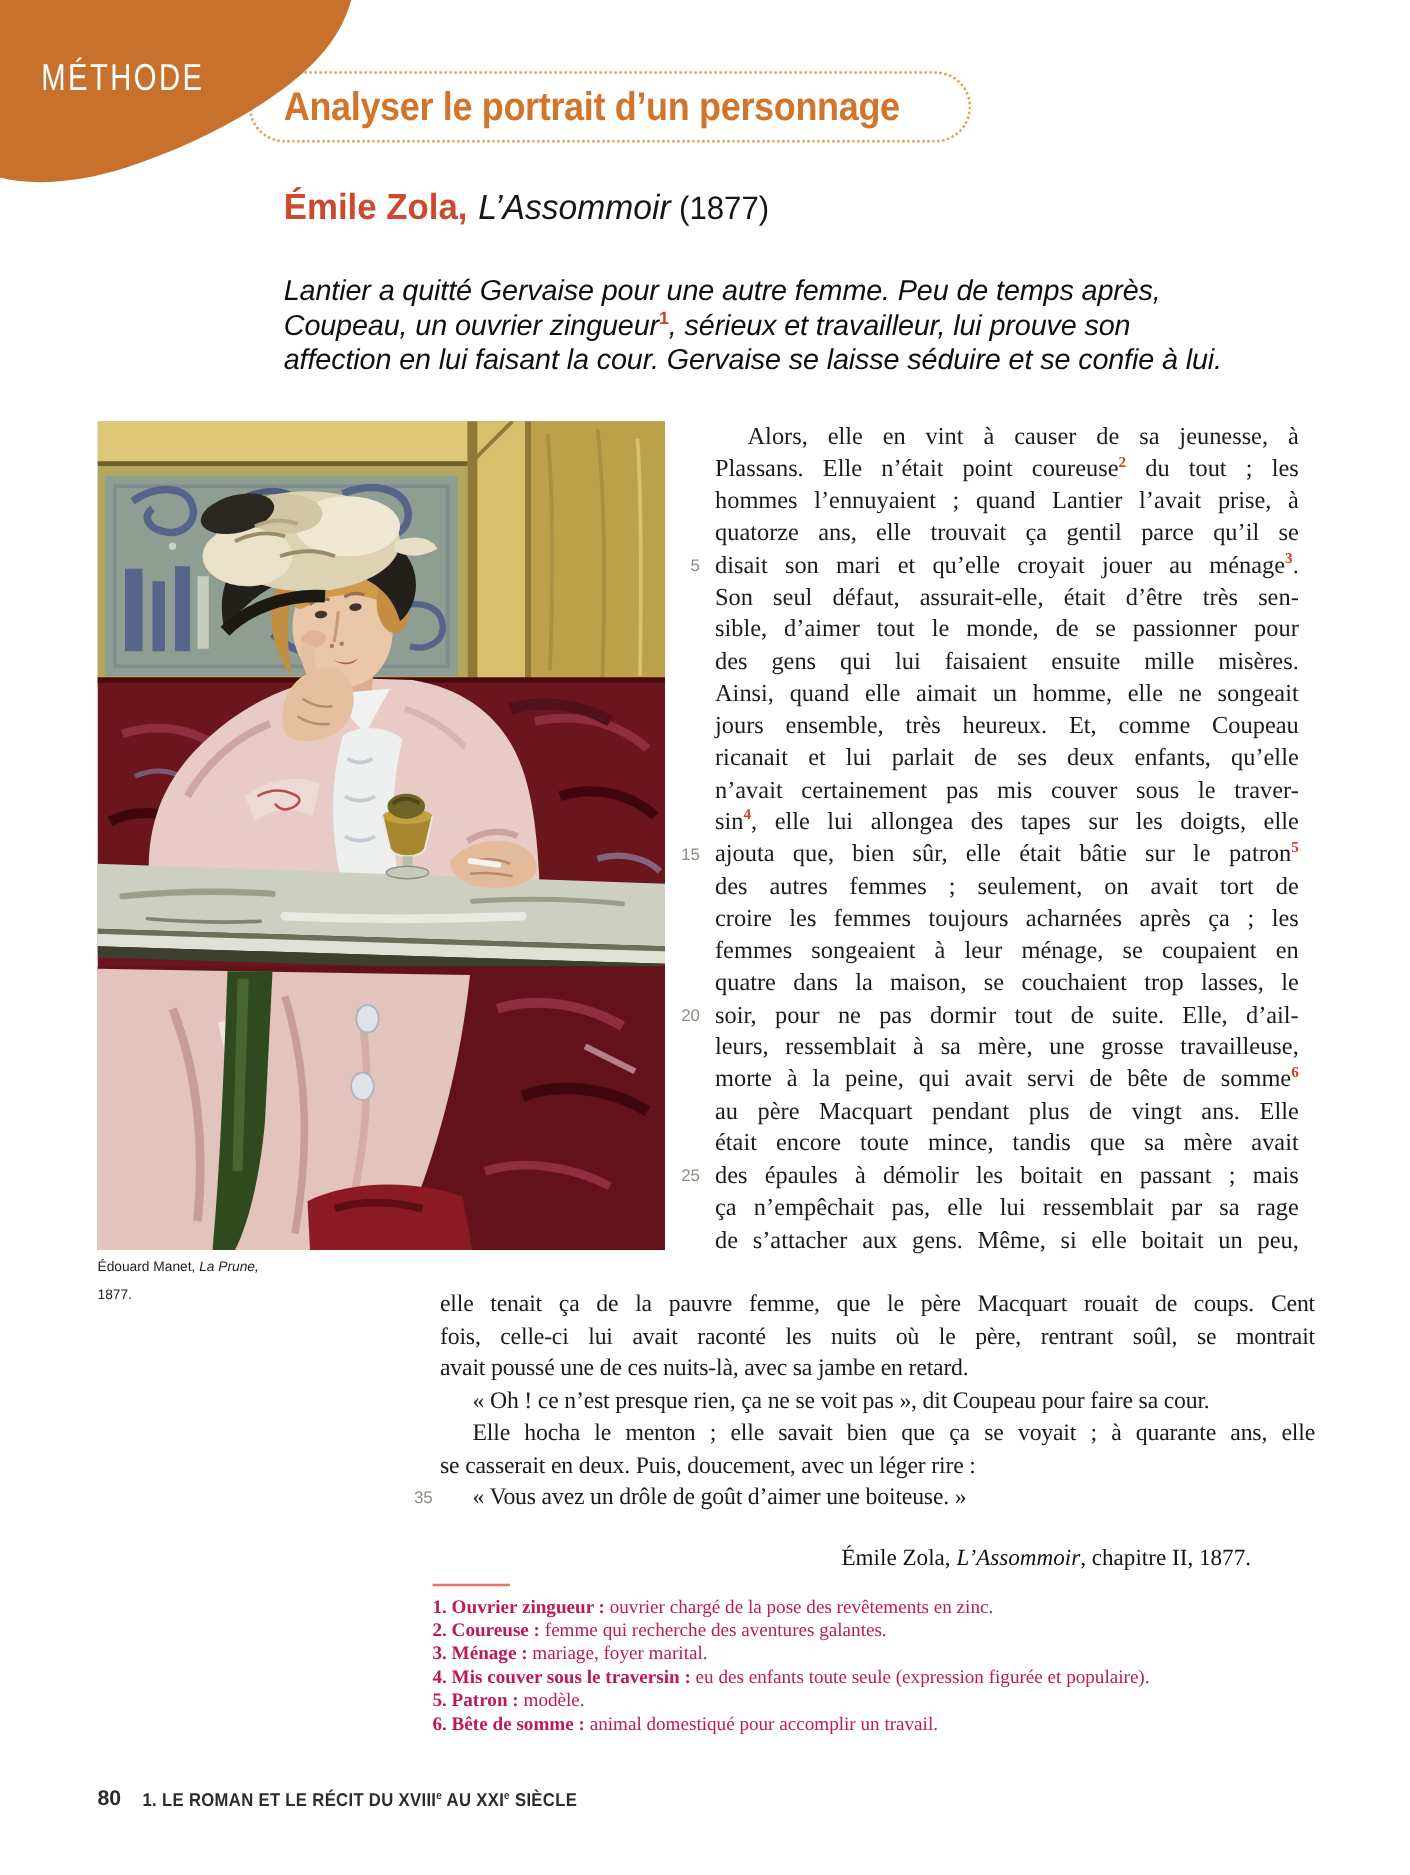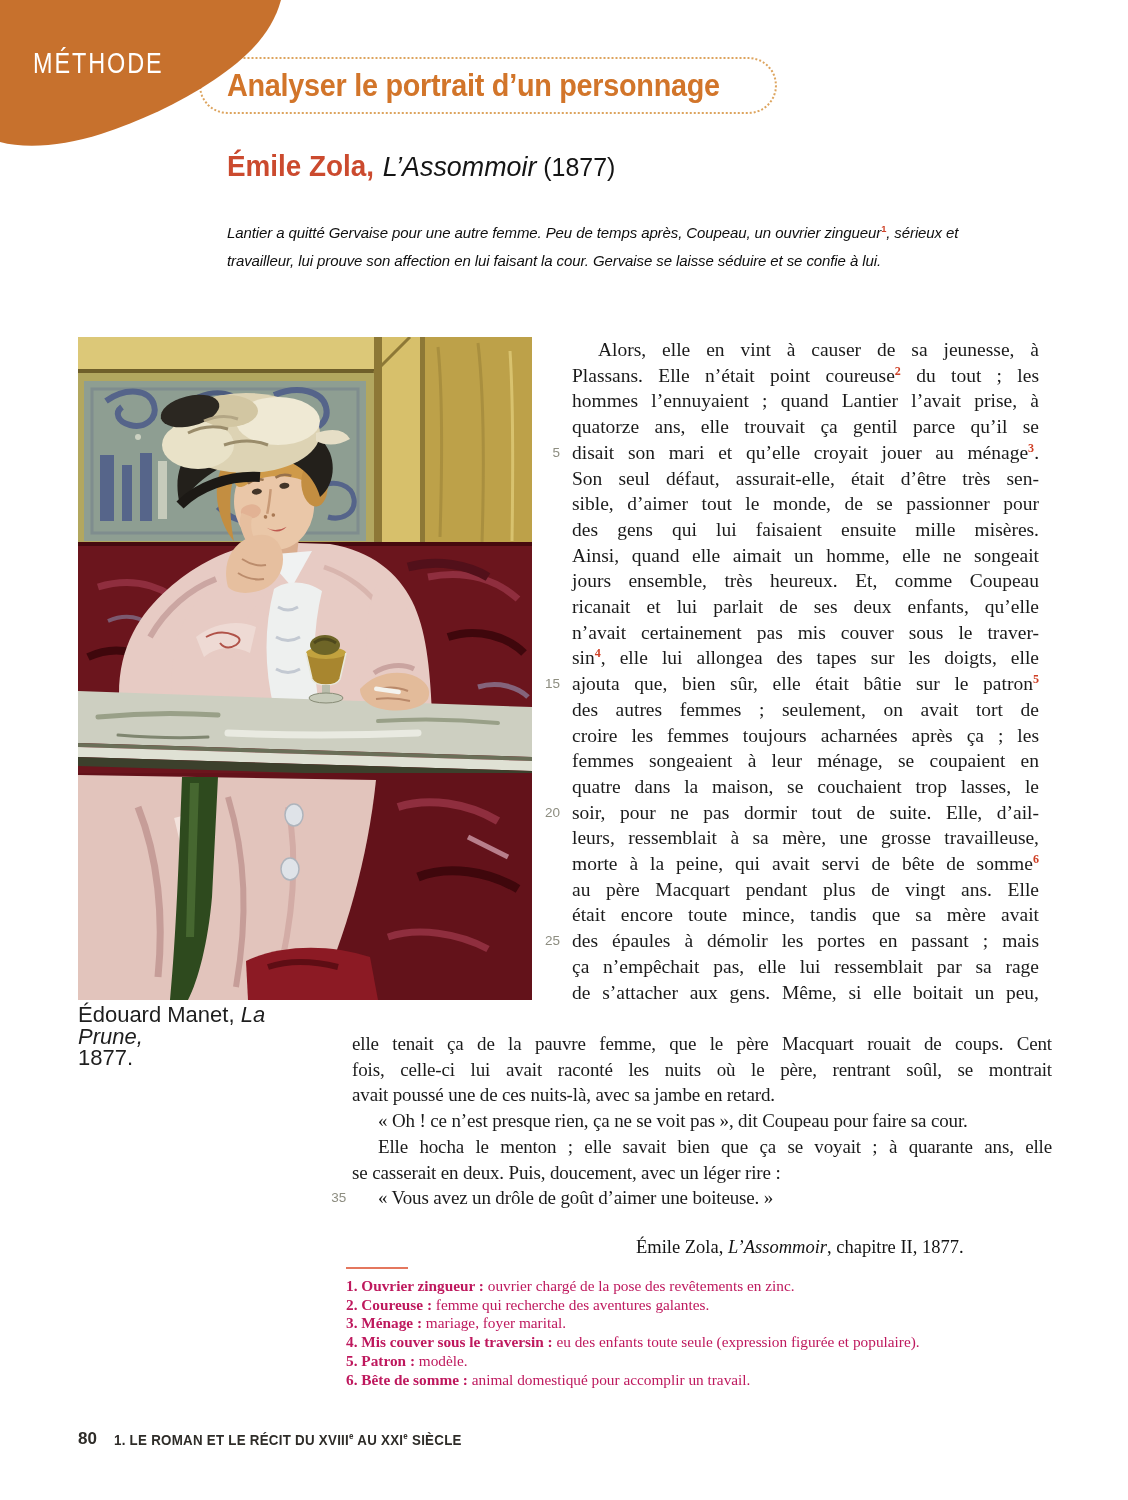--- a/index.html
+++ b/index.html
@@ -15,44 +15,44 @@
   .banner-title{position:absolute;left:26px;top:0;line-height:53px;font-size:32px;font-weight:700;
           color:#d2752a;letter-spacing:-.3px;transform:scaleX(.9);transform-origin:left center;white-space:nowrap;}
 
   
   .work{position:absolute;left:227px;top:150px;transform:scaleX(.96);transform-origin:left top;white-space:nowrap;}
   .work .author{font-size:29px;font-weight:700;color:#cb4a2e;}
   .work .wtitle{font-size:28px;font-style:italic;color:#151515;margin-left:9px;}
   .work .wyear{font-size:26px;color:#151515;margin-left:7px;}
 
   
-  .intro{position:absolute;left:227px;top:219px;width:764px;font-size:15px;font-style:italic;
+  .intro{position:absolute;left:227px;top:219px;width:764px;font-size:23px;font-style:italic;
          line-height:27.5px;color:#0f0f0f;letter-spacing:-.1px;}
   sup.ref{color:#cf4026;font-size:.62em;font-weight:700;vertical-align:super;line-height:0;font-style:normal;}
 
   
   .figure{position:absolute;left:78px;top:337px;width:454px;}
-  .caption{position:absolute;left:78px;top:1004px;width:250px;font-size:22px;line-height:21.5px;color:#1e1e1e;}
+  .caption{position:absolute;left:78px;top:1004px;width:250px;font-size:11px;line-height:21.5px;color:#1e1e1e;}
   .caption .cap-title{font-style:italic;}
   .caption .cap-year{display:block;}
 
   
   .serif{font-family:"Liberation Serif",serif;}
   .col-lines{position:absolute;left:538px;top:337px;width:501px;}
   .wide-lines{position:absolute;left:328px;top:1031px;width:724px;}
   .tl{display:flex;line-height:25.7px;font-size:19.5px;color:#1b1b1b;white-space:nowrap;}
   .tl .num{flex:0 0 34px;text-align:right;padding-right:12px;box-sizing:border-box;
            font-family:"Liberation Sans",sans-serif;font-size:13.5px;color:#8d8d80;}
   .wide-lines .tl .num{flex:0 0 24px;padding-right:6px;}
   .tl .txt{flex:1;min-width:0;}
   .tl .txt.j{text-align:justify;text-align-last:justify;}
   .tl .txt.ind{text-indent:26px;}
   .wide-lines .tl{font-size:19px;letter-spacing:-.15px;}
 
-  .source{position:absolute;left:636px;top:1237px;width:402px;text-align:left;
+  .source{position:absolute;left:636px;top:1237px;width:402px;text-align:center;
           font-family:"Liberation Serif",serif;font-size:18.5px;color:#141414;}
   .source .src-title{font-style:italic;}
 
   
   .fn-rule{position:absolute;left:346px;top:1267px;width:62px;border-top:2.5px solid #e4775e;}
   .footnotes{position:absolute;left:346px;top:1277px;width:690px;
              font-family:"Liberation Serif",serif;font-size:15.3px;line-height:18.7px;color:#be185d;}
   .fnote .fn-lead{font-weight:700;}
 
   
@@ -330,21 +330,21 @@
       <div class="tl">
         <span class="num"></span>
         <span class="txt j">au père Macquart pendant plus de vingt ans. Elle</span>
       </div>
       <div class="tl">
         <span class="num"></span>
         <span class="txt j">était encore toute mince, tandis que sa mère avait</span>
       </div>
       <div class="tl">
         <span class="num">25</span>
-        <span class="txt j">des épaules à démolir les portes en passant ; mais</span>
+        <span class="txt j">des épaules à démolir les boitait en passant ; mais</span>
       </div>
       <div class="tl">
         <span class="num"></span>
         <span class="txt j">ça n’empêchait pas, elle lui ressemblait par sa rage</span>
       </div>
       <div class="tl">
         <span class="num"></span>
         <span class="txt j">de s’attacher aux gens. Même, si elle boitait un peu,</span>
       </div>
     </div>

